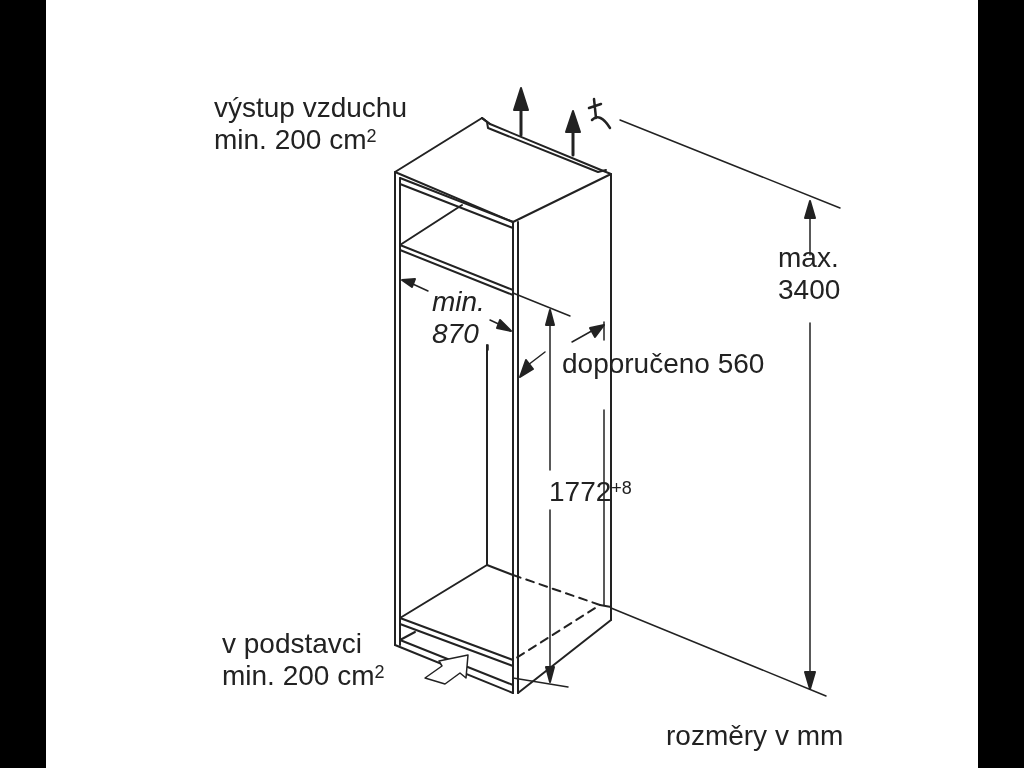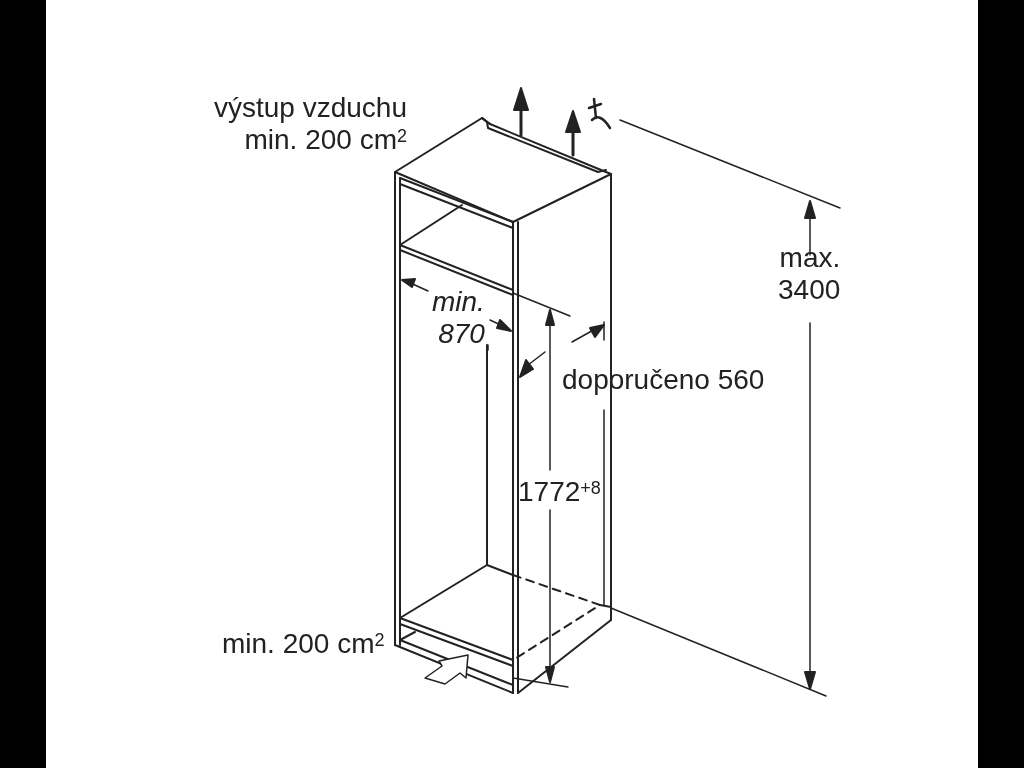--- a/index.html
+++ b/index.html
@@ -1,19 +1,19 @@
 <!DOCTYPE html>
 <html><head>
 <meta charset="utf-8">
 <style>
   html, body { margin:0; padding:0; background:#000; }
   #stage { position:relative; width:1024px; height:768px; background:#000; overflow:hidden; }
   #canvas { position:absolute; left:46px; top:0; width:932px; height:768px; background:#fff; }
   svg { position:absolute; left:0; top:0; }
-  .lbl { position:absolute; font-family:"Liberation Sans", sans-serif; font-size:28px; color:#222; line-height:32px; white-space:nowrap;text-align:right; }
+  .lbl { position:absolute; font-family:"Liberation Sans", sans-serif; font-size:28px; color:#222; line-height:32px; white-space:nowrap; }
   .lbl sup { font-size:18px; vertical-align:top; position:relative; top:-4px; }
 </style>
 </head>
 <body>
 
 <div id="stage">
   <div id="canvas">
     <svg width="932" height="768" viewBox="46 0 932 768" fill="none" stroke="#222" stroke-width="2" stroke-linejoin="round" stroke-linecap="round">
 
       <g>
@@ -114,31 +114,33 @@
     <div class="lbl" style="left:168px; top:92px;">
       <div>výstup vzduchu</div>
       <div><span>min. 200 cm</span><sup>2</sup></div>
     </div>
 
     <div class="lbl" style="left:386px; top:286px;font-style:italic;">
       <div>min.</div>
       <div>870</div>
     </div>
 
-    <div class="lbl" style="left:516px; top:364px;">
+    <div class="lbl" style="left:516px; top:348px;">
       <div>doporučeno 560</div>
     </div>
 
-    <div class="lbl" style="left:472px; top:476px;">
+    <div class="lbl" style="left:472px; top:476px;padding-left:31px;">
       <span>1772</span><sup>+8</sup>
     </div>
 
     <div class="lbl" style="left:732px; top:242px;">
       <div>max.</div>
       <div>3400</div>
     </div>
 
     <div class="lbl" style="left:176px; top:628px;">
+      <div>v podstavci</div>
       <div><span>min. 200 cm</span><sup>2</sup></div>
     </div>
 
+    <div class="lbl" style="left:620px; top:720px;">rozměry v mm</div>
   </div>
 </div>
 
 </body></html>

